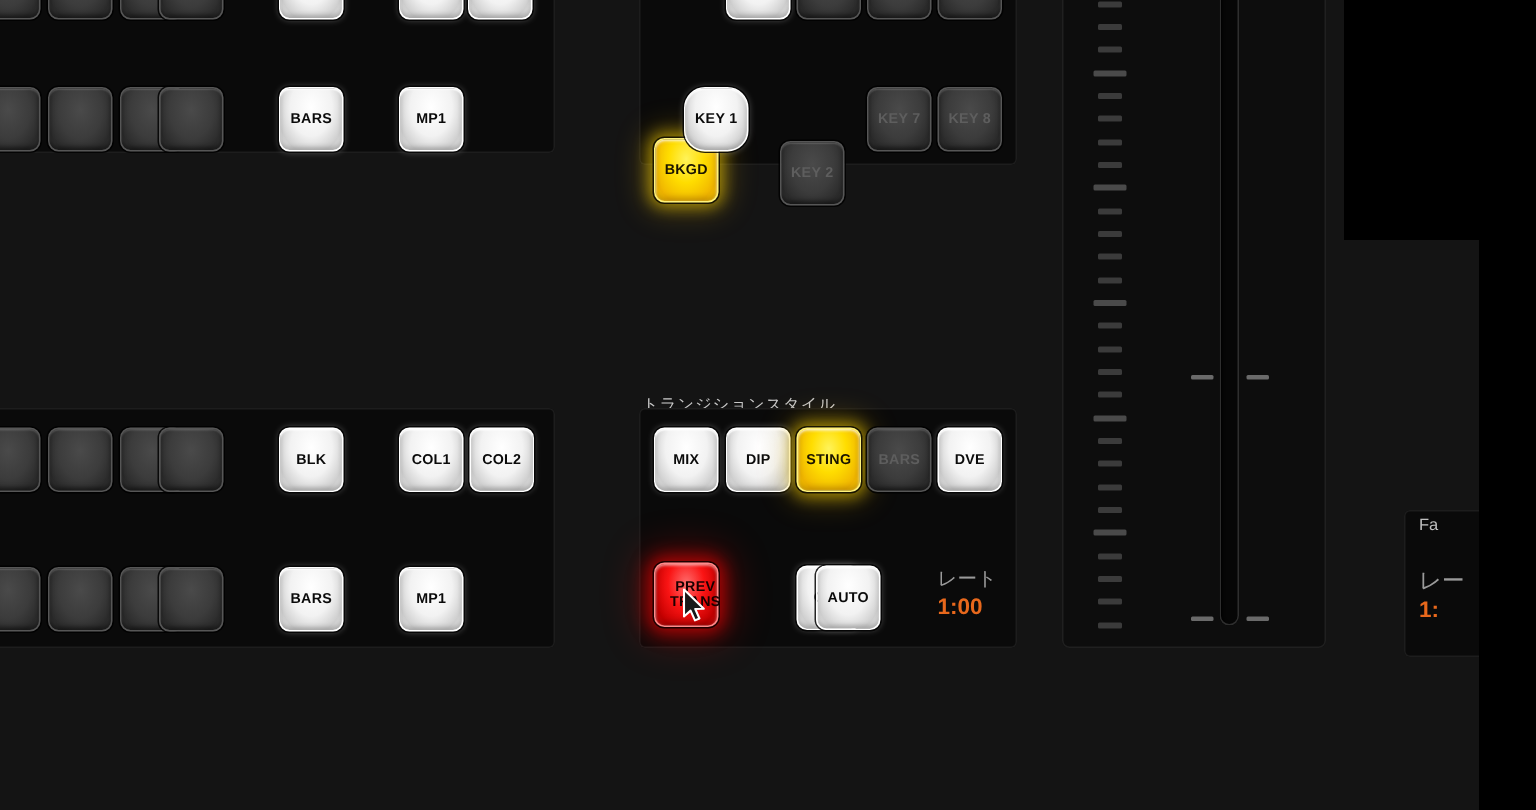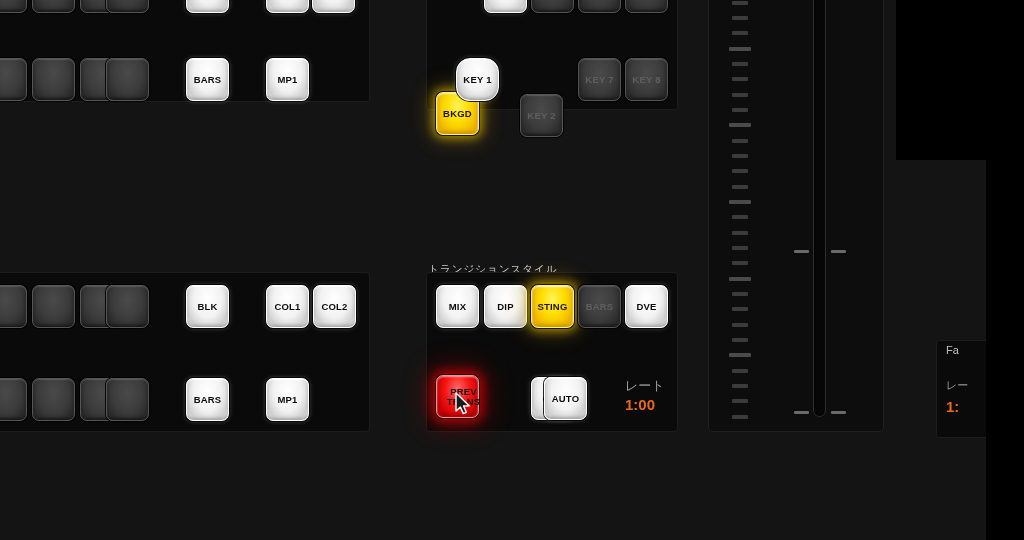--- a/index.html
+++ b/index.html
@@ -180,21 +180,21 @@
     z-index: 10;
   }
   .edge-caption {
     position: absolute;
     left: 946px; top: 344px;
     font-size: 11px; color: #c0c0c0;
     white-space: nowrap; z-index: 11;
   }
   .edge-rate-label {
     position: absolute; left: 946px; top: 378px;
-    font-size: 11px; color: #9a9a9a; white-space: nowrap; z-index: 11;
+    font-size: 15px; color: #9a9a9a; white-space: nowrap; z-index: 11;
   }
   .edge-rate-value {
     position: absolute; left: 946px; top: 398px;
     font-size: 15px; font-weight: bold; color: #e8681c;
     white-space: nowrap; z-index: 11;
   }
   .edge-dark-block {
     position: absolute; left: 896px; top: 0;
     width: 90px; height: 160px;
     background: #000; z-index: 9;

